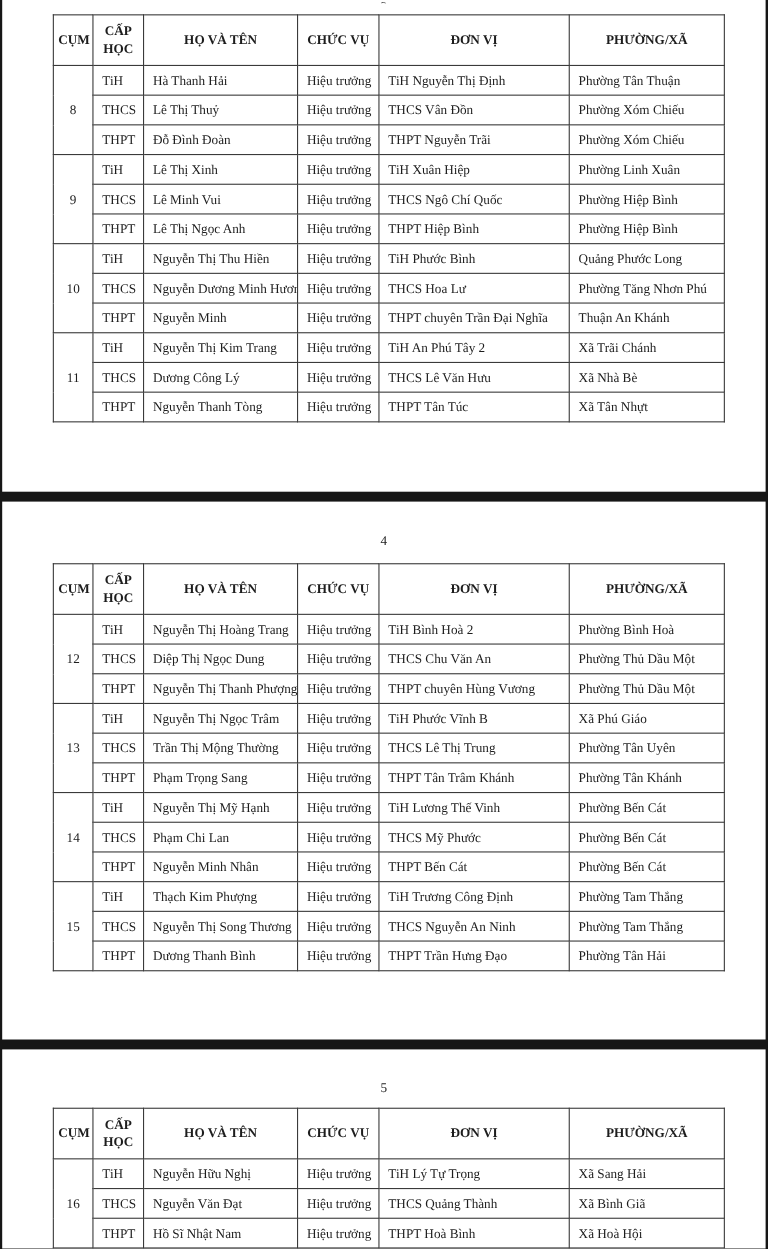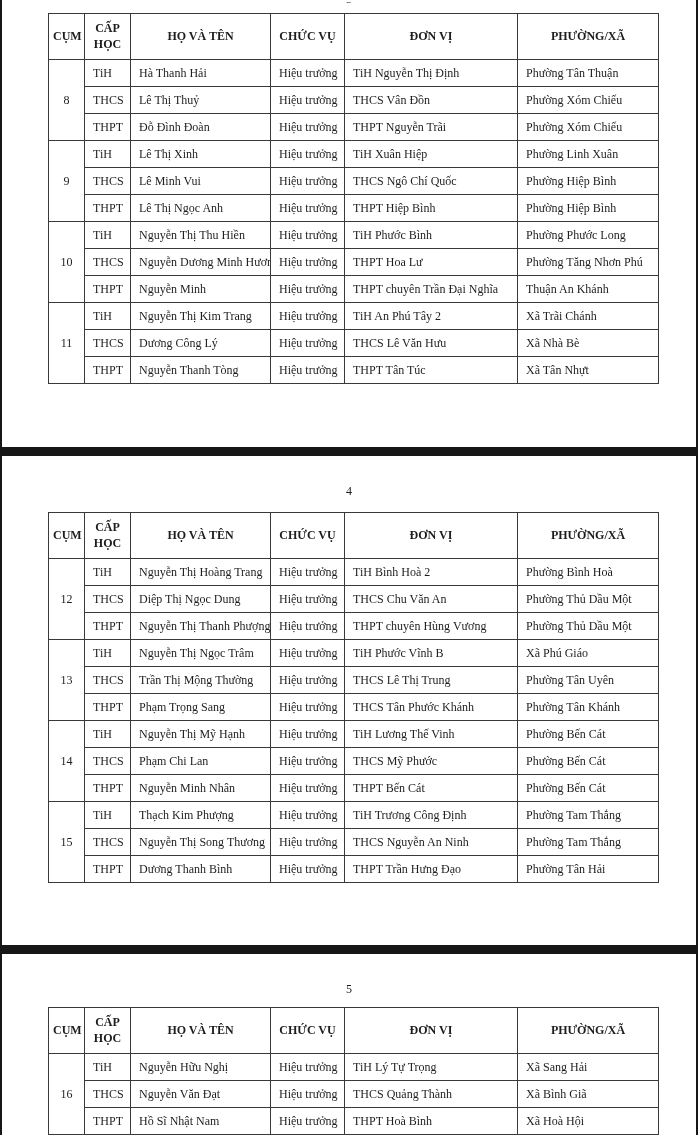--- a/index.html
+++ b/index.html
@@ -143,27 +143,27 @@
               <td class="cell-left">Hiệu trưởng</td>
               <td class="cell-left">THPT Hiệp Bình</td>
               <td class="cell-left">Phường Hiệp Bình</td>
             </tr>
             <tr>
               <td class="cell-cum" rowspan="3">10</td>
               <td class="cell-left">TiH</td>
               <td class="cell-left">Nguyễn Thị Thu Hiền</td>
               <td class="cell-left">Hiệu trưởng</td>
               <td class="cell-left">TiH Phước Bình</td>
-              <td class="cell-left">Phường Phước Long</td>
+              <td class="cell-left">Quảng Phước Long</td>
             </tr>
             <tr>
               <td class="cell-left">THCS</td>
               <td class="cell-left">Nguyễn Dương Minh Hương</td>
               <td class="cell-left">Hiệu trưởng</td>
-              <td class="cell-left">THPT Hoa Lư</td>
+              <td class="cell-left">THCS Hoa Lư</td>
               <td class="cell-left">Phường Tăng Nhơn Phú</td>
             </tr>
             <tr>
               <td class="cell-left">THPT</td>
               <td class="cell-left">Nguyễn Minh</td>
               <td class="cell-left">Hiệu trưởng</td>
               <td class="cell-left">THPT chuyên Trần Đại Nghĩa</td>
               <td class="cell-left">Thuận An Khánh</td>
             </tr>
             <tr>
@@ -252,21 +252,21 @@
               <td class="cell-left">THCS</td>
               <td class="cell-left">Trần Thị Mộng Thường</td>
               <td class="cell-left">Hiệu trưởng</td>
               <td class="cell-left">THCS Lê Thị Trung</td>
               <td class="cell-left">Phường Tân Uyên</td>
             </tr>
             <tr>
               <td class="cell-left">THPT</td>
               <td class="cell-left">Phạm Trọng Sang</td>
               <td class="cell-left">Hiệu trưởng</td>
-              <td class="cell-left">THCS Tân Phước Khánh</td>
+              <td class="cell-left">THPT Tân Trâm Khánh</td>
               <td class="cell-left">Phường Tân Khánh</td>
             </tr>
             <tr>
               <td class="cell-cum" rowspan="3">14</td>
               <td class="cell-left">TiH</td>
               <td class="cell-left">Nguyễn Thị Mỹ Hạnh</td>
               <td class="cell-left">Hiệu trưởng</td>
               <td class="cell-left">TiH Lương Thế Vinh</td>
               <td class="cell-left">Phường Bến Cát</td>
             </tr>

